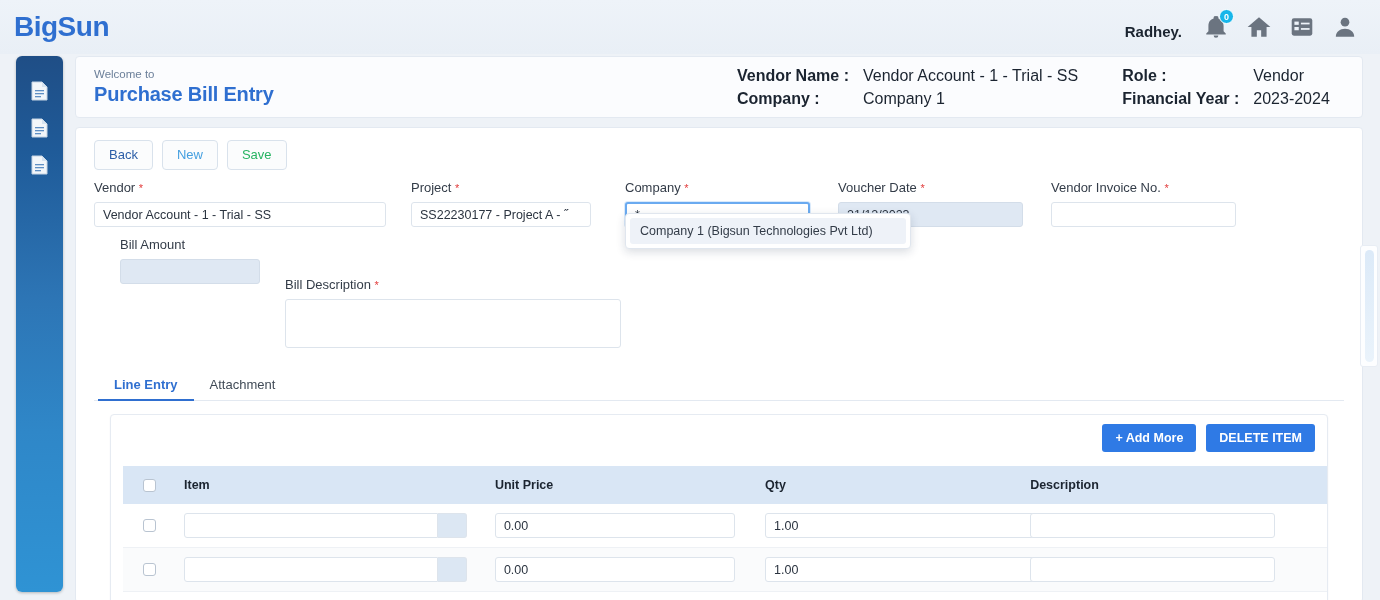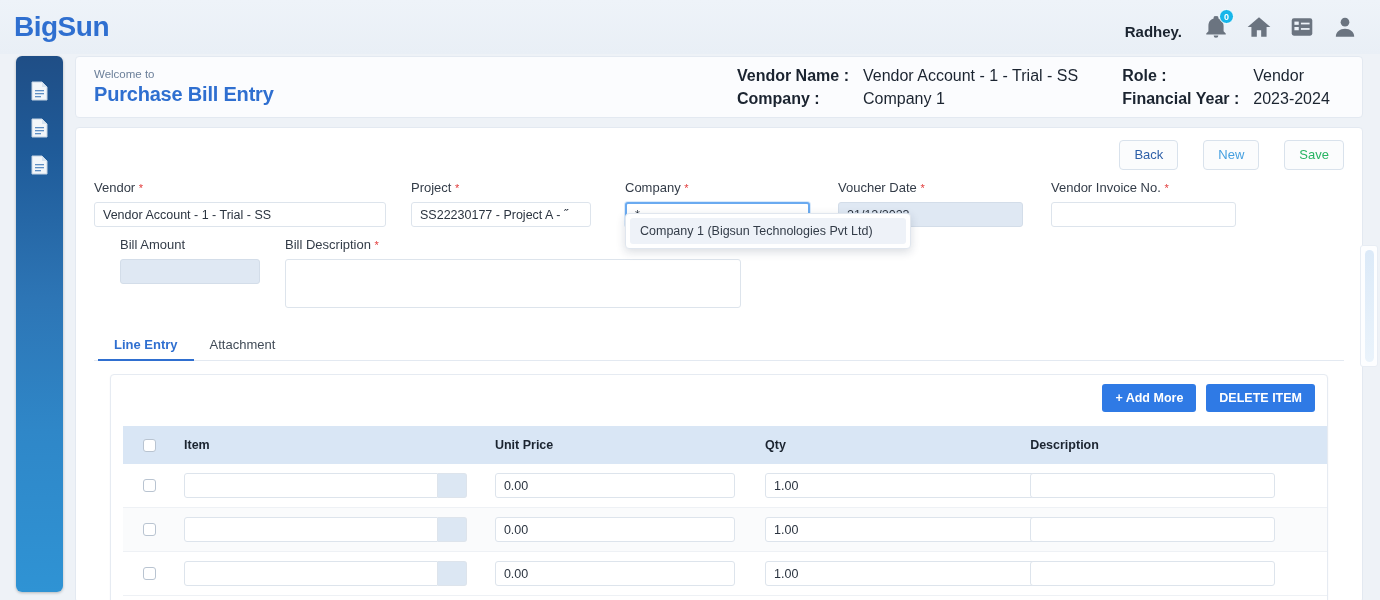--- a/index.html
+++ b/index.html
@@ -82,21 +82,21 @@
     background: #ffffff;
     border: 1px solid #e3e9f1;
     border-radius: 4px;
     padding: 12px 18px 0 18px;
     height: 476px;
     position: relative;
     overflow: hidden;
   }
 
   
-  .actions { display: flex; justify-content: flex-end; gap: 25px; }
+  .actions { display: flex; gap: 9px; }
   .btn-o {
     font-size: 13px; padding: 6px 14px;
     border: 1px solid #d9e2ec; border-radius: 4px;
     background: #fbfcfd; cursor: pointer; line-height: 16px;
   }
   .btn-back { color: #2d5fa8; }
   .btn-new  { color: #46a0e0; }
   .btn-save { color: #28b463; }
 
   
@@ -119,21 +119,21 @@
     background: #fff; font-size: 12.5px; color: #2b3440;
     padding: 5px 8px; font-family: "Liberation Sans", sans-serif; outline: none;
   }
   .w-vendor   { width: 292px; }
   .w-project  { width: 180px; margin-left: 25px; }
   .w-company  { width: 185px; margin-left: 34px; }
   .w-voucher  { width: 185px; margin-left: 28px; }
   .w-invno    { width: 185px; margin-left: 28px; }
   .w-vdate    { width: 185px; }
   .w-billamt  { width: 140px; margin-left: 26px; }
-  .w-billdesc { width: 456px; margin-left: 25px; }
+  .w-billdesc { width: 336px; margin-left: 25px; margin-top: 40px; }
 
   .dropdown {
     position: absolute;
     top: 33px; left: 0;
     width: 286px;
     background: #fff;
     border: 1px solid #e0e6ee;
     border-radius: 4px;
     box-shadow: 0 3px 10px rgba(20,40,70,.16);
     padding: 4px;

